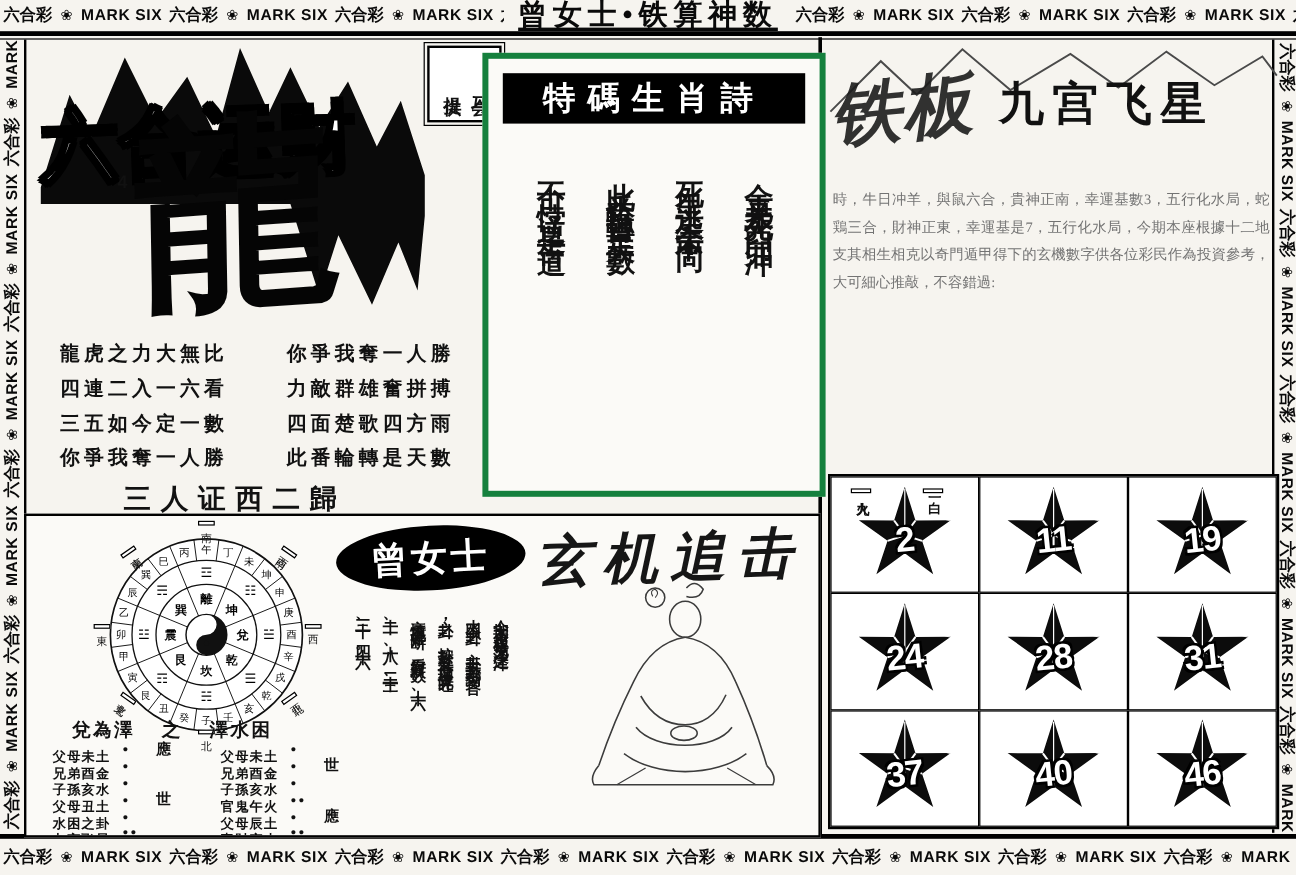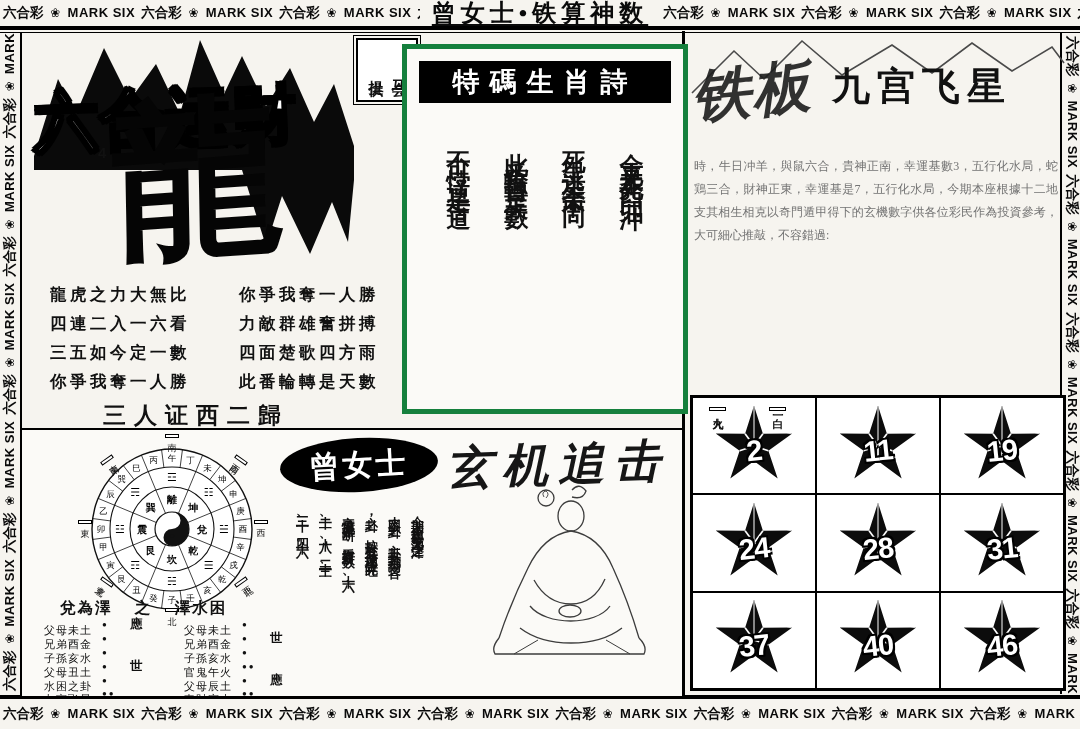--- a/index.html
+++ b/index.html
@@ -108,21 +108,21 @@
   .slot-right{left:212px;top:86px;}
   .slot-top-left{left:58px;top:24px;transform:rotate(-35deg);}
   .slot-top-right{left:192px;top:24px;transform:rotate(35deg);}
   .slot-bottom-left{left:58px;top:146px;transform:rotate(35deg);}
   .slot-bottom-right{left:192px;top:146px;transform:rotate(-35deg);}
   .hex-header{position:absolute;left:38px;top:168px;font-size:15.5px;font-weight:900;letter-spacing:2px;
        font-family:Liberation Sans, sans-serif;}
   .hex-header span{margin-right:16px;}
   .hex-groups{position:absolute;left:22px;top:188px;width:300px;display:flex;gap:28px;}
   .hrow{display:flex;align-items:center;height:13.8px;}
-  .hlabel{width:58px;font-size:11px;font-weight:normal;letter-spacing:1px;
+  .hlabel{width:58px;font-size:11px;font-weight:bold;letter-spacing:1px;
        font-family:"Liberation Serif","DejaVu Serif",serif;white-space:nowrap;margin-top:12px;}
   .hdots{width:28px;font-size:8px;letter-spacing:2px;}
   .hmark{width:26px;font-size:12.5px;font-weight:bold;font-family:"Liberation Serif","DejaVu Serif",serif;}
   .titleD-ellipse{position:absolute;left:258px;top:8px;width:158px;height:54px;background:#000;
        border-radius:50%;display:flex;align-items:center;justify-content:center;transform:rotate(-3deg);}
   .titleD-ellipse span{color:#fff;font-size:30px;font-weight:900;letter-spacing:3px;
        font-family:"Liberation Serif","DejaVu Serif",serif;}
   .titleD-script{position:absolute;left:424px;top:4px;font-size:46px;font-weight:900;font-style:italic;
        letter-spacing:10px;font-family:"Liberation Serif","DejaVu Serif",serif;color:#161616;
        transform:rotate(-2deg);}

